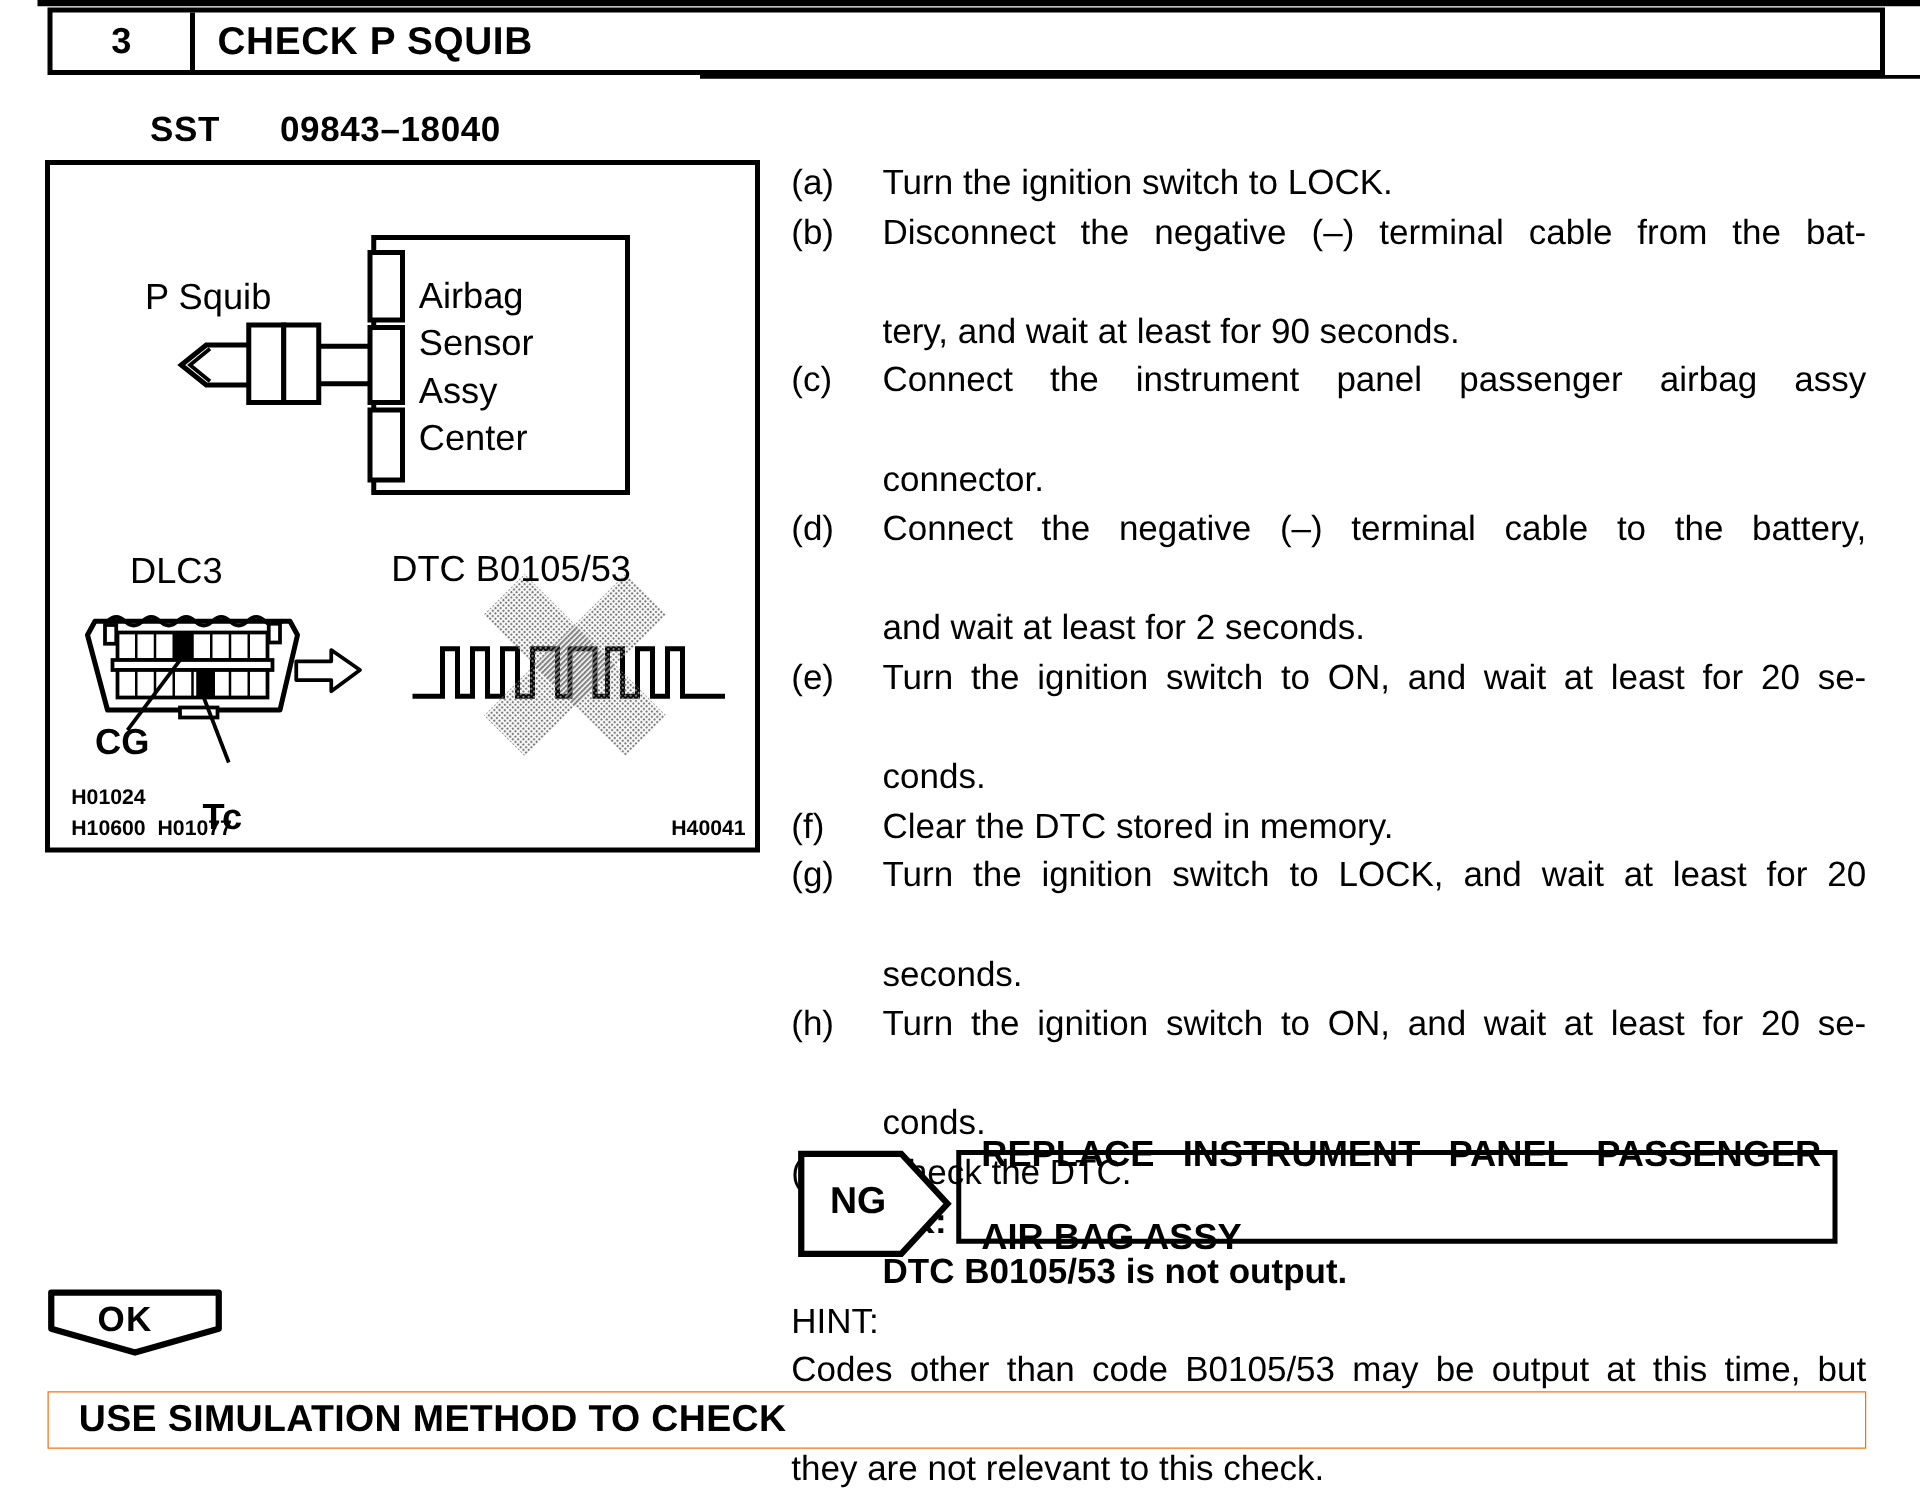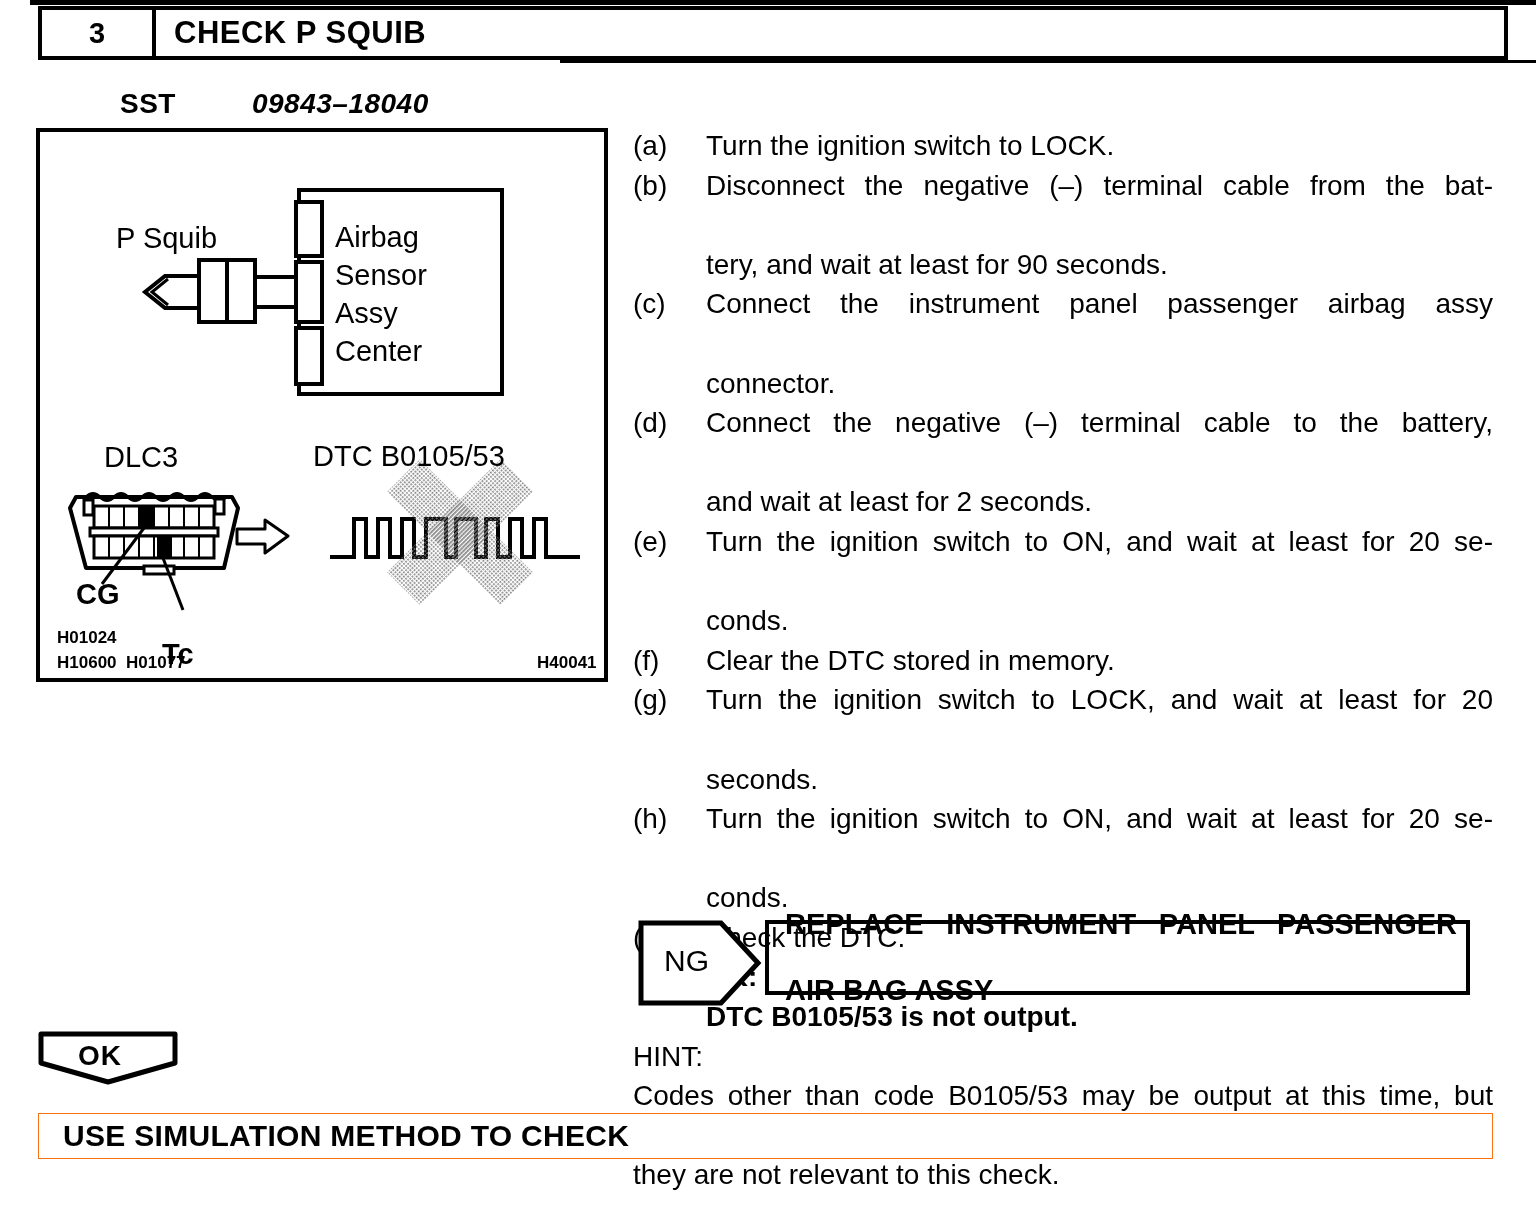--- a/index.html
+++ b/index.html
@@ -9,37 +9,37 @@
   
   #top-line{left:30px;top:0;width:1506px;height:5px;background:#000;}
   #header-box{left:38px;top:6px;width:1462px;height:46px;border:4px solid #000;display:flex;}
   #header-num{width:110px;border-right:4px solid #000;display:flex;align-items:center;justify-content:center;
               font-weight:bold;font-size:29px;}
   #header-title{flex:1;display:flex;align-items:center;padding-left:18px;font-weight:bold;font-size:31px;
                 letter-spacing:.5px;}
   #header-subline{left:560px;top:60px;width:976px;height:3px;background:#000;}
   
   #sst{left:120px;top:88px;font-size:28px;font-weight:600;letter-spacing:.5px;}
-  #sst .num{margin-left:76px;font-style:italic;}
+  #sst .num{margin-left:48px;}
   
   #figure-box{left:36px;top:128px;width:564px;height:546px;border:4px solid #000;}
   #figure-box svg{position:absolute;left:0;top:0;}
   .fig-label{position:absolute;font-size:29px;white-space:pre;}
   .fig-code{position:absolute;font-size:17px;font-weight:600;white-space:pre;}
   
   #proc{left:633px;top:126px;width:860px;font-size:28px;line-height:39.6px;}
   .step{display:grid;grid-template-columns:73px 1fr;}
   .step-label{}
   .bline{font-weight:bold;}
   .jline{text-align:justify;}
   .jline::after{content:"";display:inline-block;width:100%;height:0;}
   .hint-block{}
   
   #ng-shape{left:638px;top:920px;}
-  #ng-label{left:664px;top:944px;font-weight:normal;font-size:30px;}
+  #ng-label{left:664px;top:944px;font-weight:bold;font-size:30px;}
   #ng-box{left:765px;top:920px;width:705px;height:75px;border:4px solid #000;
           display:flex;flex-direction:column;justify-content:center;padding-left:16px;box-sizing:border-box;}
   #ng-box .l{font-weight:bold;font-size:29px;line-height:33px;width:672px;}
   
   #ok-shape{left:38px;top:1030px;}
   #ok-label{left:78px;top:1040px;font-weight:bold;font-size:28px;letter-spacing:1px;}
   
   #footer-box{left:38px;top:1113px;width:1429px;height:44px;border:1px solid #f97316;
               display:flex;align-items:center;padding-left:24px;font-weight:bold;font-size:30px;letter-spacing:.3px;}
 </style>

